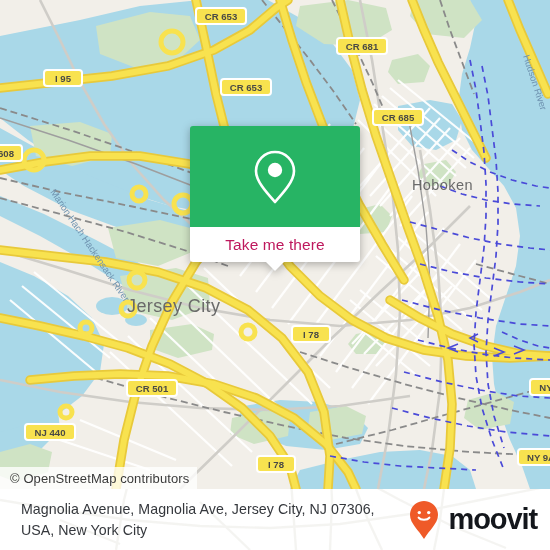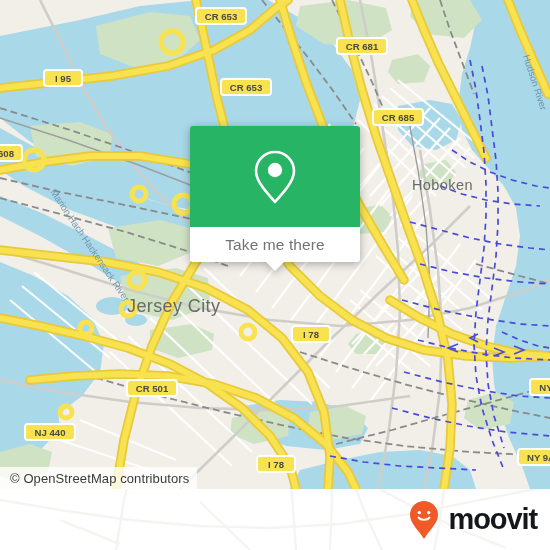--- a/index.html
+++ b/index.html
@@ -58,21 +58,21 @@
     display: flex; align-items: center; justify-content: center;
   }
   #popup-body {
     height: 35px;
     background: #ffffff;
     border-radius: 0 0 3px 3px;
     display: flex; align-items: center; justify-content: center;
   }
   #popup-label {
     font-size: 15.5px;
-    color: #737373;
+    color: #be185d;
     letter-spacing: 0.1px;
     line-height: 1;
   }
   #popup-tail {
     position: absolute;
     left: 50%; top: 136px;
     margin-left: -9px;
     width: 0; height: 0;
     border-left: 9px solid transparent;
     border-right: 9px solid transparent;
@@ -431,20 +431,21 @@
         <path d="M330,456 L332,500 L330,550"></path>
         <path d="M290,466 L296,550"></path>
         <path d="M356,489 L368,520 L382,550"></path>
         <path d="M444,489 L440,520 L434,550"></path>
         <path d="M348,472 L400,500 L452,526 L506,548"></path>
         <path d="M60,520 L120,544"></path>
         <path d="M200,502 L250,550"></path>
       </g>
     </svg>
 
+    <div id="footer-text">Magnolia Avenue, Magnolia Ave, Jersey City, NJ 07306, USA, New York City</div>
 
     <div id="brand">
       <svg width="30" height="40" viewBox="0 0 30 40">
         <path d="M15 1 C7.3 1 1 7.2 1 15 C1 23.5 10 30.5 15 39 C20 30.5 29 23.5 29 15 C29 7.2 22.7 1 15 1 Z" fill="#ef5a28"></path>
         <circle cx="10.3" cy="12.6" r="1.7" fill="#ffffff"></circle>
         <circle cx="19.7" cy="12.6" r="1.7" fill="#ffffff"></circle>
         <path d="M9.6 17.6 C11.6 20.4 18.4 20.4 20.4 17.6" fill="none" stroke="#ffffff" stroke-width="2" stroke-linecap="round"></path>
       </svg>
       <span id="brand-name">moovit</span>
     </div>

